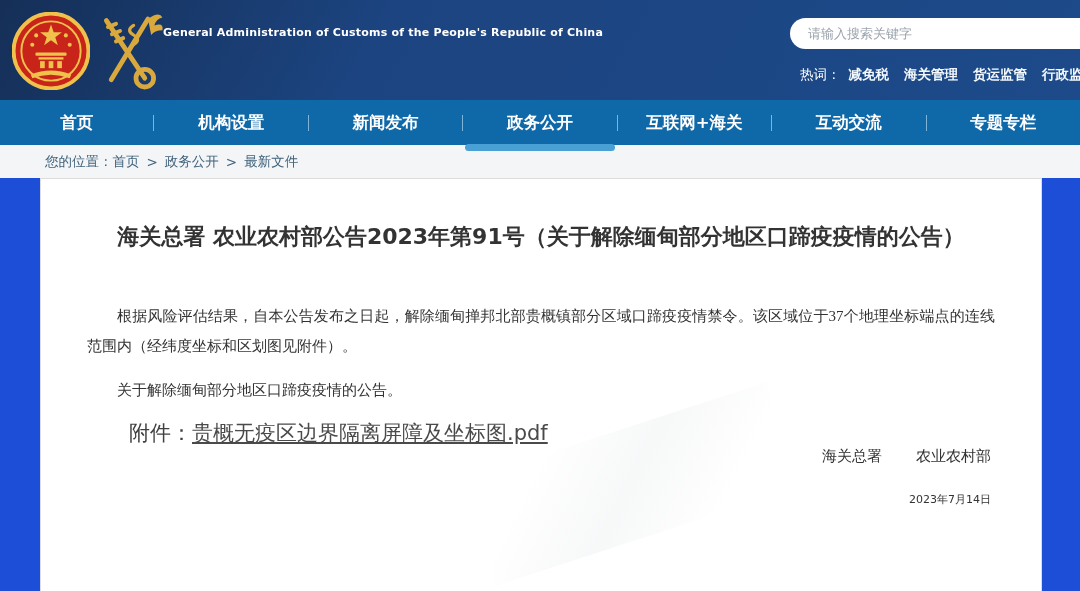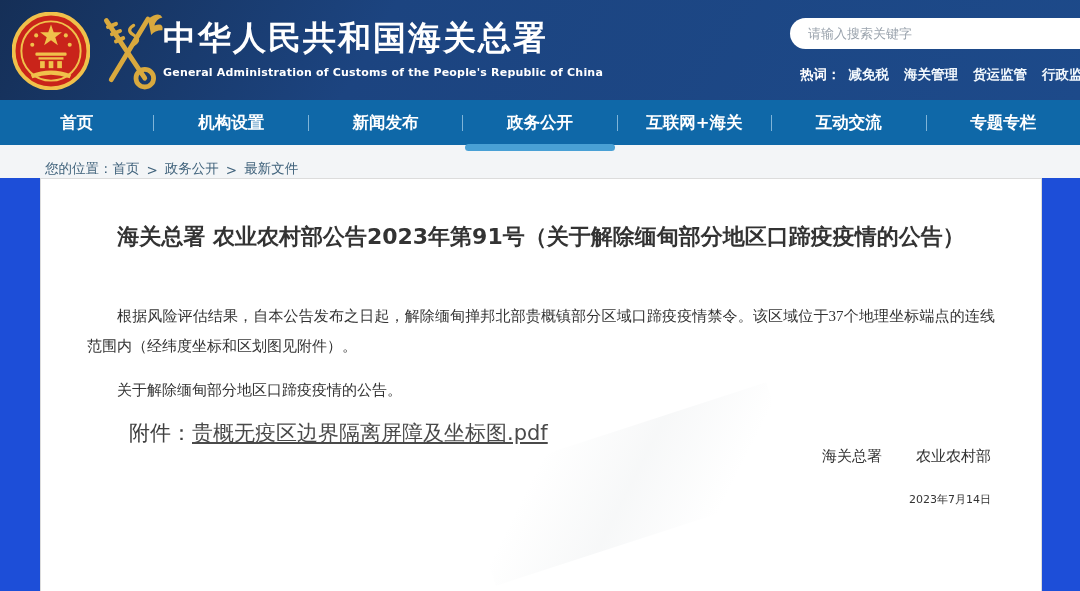--- a/index.html
+++ b/index.html
@@ -43,21 +43,21 @@
     background: #ffffff; border: none; border-radius: 16px;
     padding: 0 18px; font-size: 13px; color: #333;
     outline: none;
   }
   .search-box::placeholder { color: #9aa3ad; }
   .hotwords {
     position: absolute; left: 800px; top: 66px;
     width: 280px; white-space: nowrap; overflow: hidden;
     font-size: 13.5px; color: #ffffff;
   }
-  .hotwords .hw-label { font-weight: bold; margin-right: 8px; }
+  .hotwords .hw-label { font-weight: normal; margin-right: 8px; }
   .hotwords a {
     color: #f2f8fd; text-decoration: none; margin-right: 15px; font-weight: bold;
   }
 
   
   .nav {
     position: relative;
     width: 1080px; height: 45px;
     background: #0f68a8;
     display: flex; align-items: center;
@@ -78,21 +78,21 @@
     transform: translateX(-50%);
     width: 150px; height: 7px;
     background: #49a0d5; border-radius: 4px;
     z-index: 3;
   }
 
   
   .crumb-bar {
     width: 1080px; height: 33px;
     background: #f3f5f7;
-    display: flex; align-items: flex-end;
+    display: flex; align-items: center;
     padding-left: 45px;
     font-size: 13.5px; color: #41637c;
   }
   .crumb-bar a { color: #41637c; text-decoration: none; }
   .crumb-sep { margin: 0 7px; color: #41637c; }
 
   
   .page-bg {
     width: 1080px; height: 424px;
     background: #1d4ed8;
@@ -177,21 +177,20 @@
         <line x1="20" y1="22" x2="30" y2="18"></line>
         <line x1="25" y1="31" x2="35" y2="27"></line>
         <line x1="30" y1="40" x2="39" y2="36"></line>
       </g>
       <path d="M70 12 Q84 2 88 10 Q80 12 78 20 Q90 16 88 26 Q78 26 74 32 Z" fill="#d9a93e"></path>
       <path d="M52 44 q10 -6 0 -12 q-10 -6 0 -12" stroke="#d9a93e" stroke-width="4" fill="none" stroke-linecap="round"></path>
     </svg>
   </div>
 
   <div class="header-titles">
-    <div class="header-title-cn">中华人民共和国海关总署</div>
     <div class="header-title-en">General Administration of Customs of the People's Republic of China</div>
   </div>
 
   <input class="search-box" type="text" placeholder="请输入搜索关键字" style="">
 
   <div class="hotwords">
     <span class="hw-label">热词：</span><a>减免税</a><a>海关管理</a><a>货运监管</a><a>行政监管</a>
   </div>
 </div>
 

